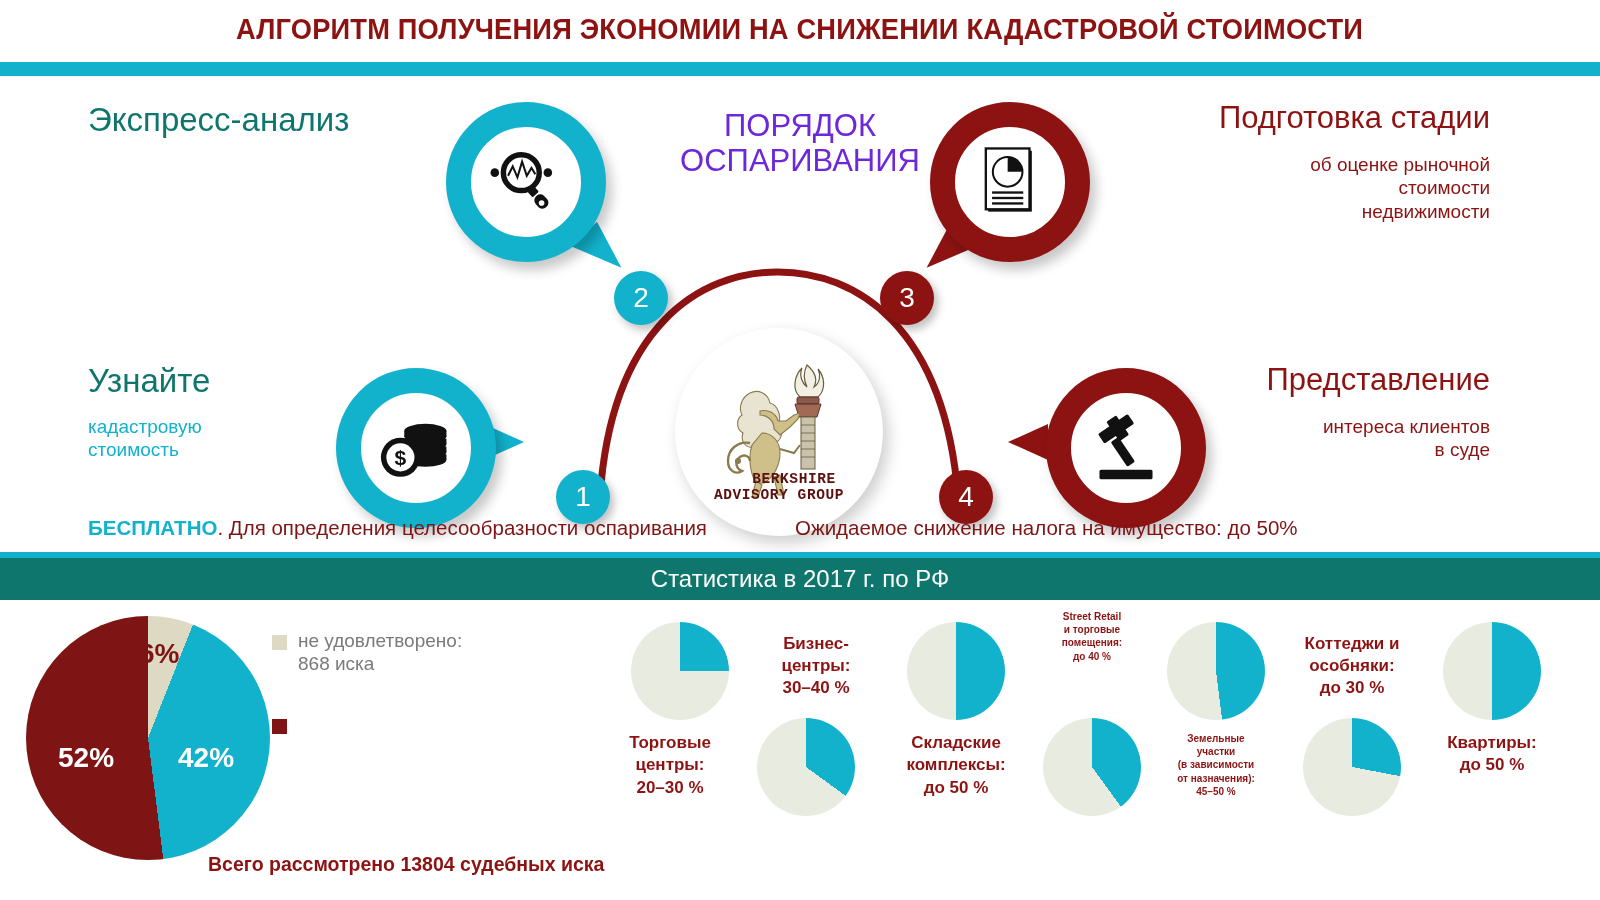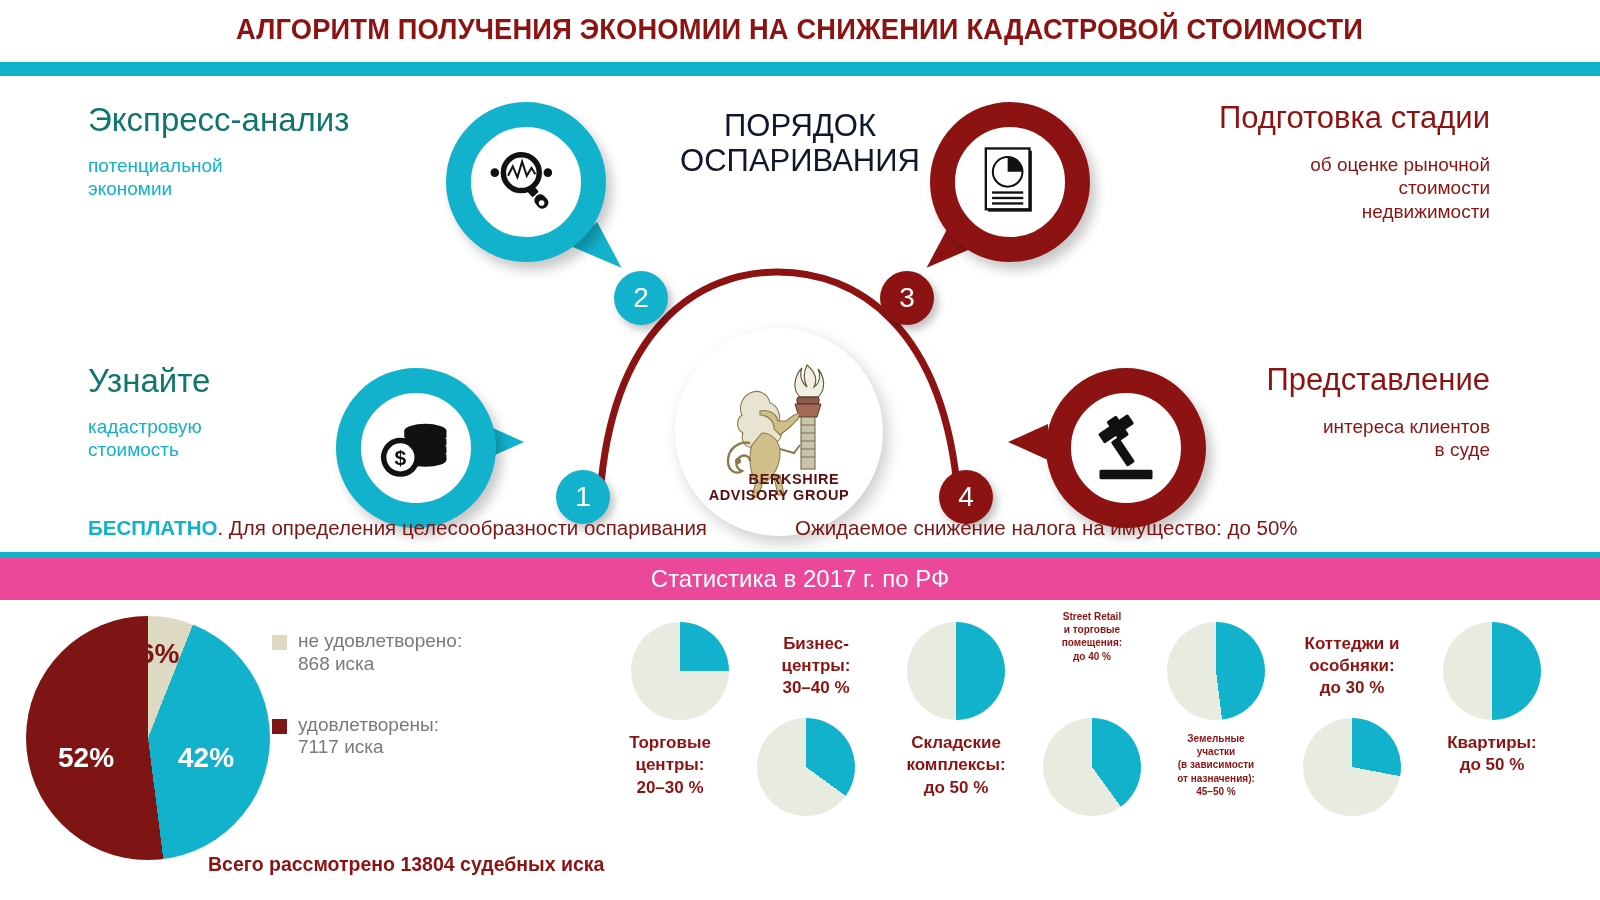--- a/index.html
+++ b/index.html
@@ -28,21 +28,21 @@
   #rule-top { top: 62px; }
 
   
   .stage {
     position: absolute; left: 0; top: 76px; width: 1600px; height: 476px;
   }
 
   
   .center-heading {
     position: absolute; left: 560px; top: 32px; width: 480px;
-    text-align: center; color: #0f172a;
+    text-align: center; color: #6d28d9;
     font-size: 31px; line-height: 1.14; font-weight: normal;
   }
 
   
   .arc { position: absolute; left: 0; top: 0; width: 1600px; height: 476px; }
 
   
   .side-block { position: absolute; }
   .side-block h2 { font-weight: normal; line-height: 1.05; }
   .side-block p  { line-height: 1.25; }
@@ -131,39 +131,39 @@
   .logo-disc {
     position: absolute; left: 675px; top: 252px;
     width: 208px; height: 208px; border-radius: 50%;
     background: #ffffff; box-shadow: 5px 7px 16px rgba(0,0,0,0.2);
     display: flex; align-items: center; justify-content: center;
   }
   .logo-inner { position: relative; width: 170px; height: 150px; }
   .logo-text {
     position: absolute; left: 0; bottom: 4px; width: 170px;
     text-align: center; color: #5b0f0f;
-    font-family: Liberation Sans, sans-serif; font-weight: bold;
+    font-family: Liberation Mono, monospace; font-weight: bold;
     line-height: 1.12;
   }
   .logo-text .l1 { font-size: 14.5px; letter-spacing: 0.6px; padding-left: 30px; }
   .logo-text .l2 { font-size: 14.5px; letter-spacing: 0.6px; }
 
   
   .note {
     position: absolute; font-size: 20.5px; color: #7e1414; white-space: nowrap;
   }
   #note-free { left: 88px; top: 440px; }
   #note-free .hl { color: #12b2cd; font-weight: bold; }
   #note-tax { left: 795px; top: 440px; }
 
   
   #rule-mid { top: 552px; height: 6px; background: #12b2cd; }
   .stats-banner {
     position: absolute; left: 0; top: 558px; width: 1600px; height: 42px;
-    background: #ec4899; display: flex; align-items: center; justify-content: center;
+    background: #0f766e; display: flex; align-items: center; justify-content: center;
   }
   .stats-banner span { color: #ffffff; font-size: 24px; }
 
   
   .bottom { position: absolute; left: 0; top: 600px; width: 1600px; height: 300px; }
 
   
   .bigpie {
     position: absolute; left: 26px; top: 16px; width: 244px; height: 244px;
     border-radius: 50%;
@@ -208,24 +208,20 @@
     <path d="M 600 420 C 612 250, 700 196, 778 196 C 856 196, 944 250, 958 420" fill="none" stroke="#8d1313" stroke-width="7" stroke-linecap="round"></path>
   </svg>
 
   <div class="center-heading">
     <div>ПОРЯДОК</div>
     <div>ОСПАРИВАНИЯ</div>
   </div>
 
   <div class="side-block sb-left teal" id="block-express">
     <h2>Экспресс-анализ</h2>
-    <p>
-      <span>потенциальной</span><br>
-      <span>экономии</span>
-    </p>
   </div>
 
   <div class="side-block sb-left teal" id="block-learn">
     <h2>Узнайте</h2>
     <p>
       <span>кадастровую</span><br>
       <span>стоимость</span>
     </p>
   </div>
 
@@ -392,24 +388,20 @@
   <div class="legend">
     <div class="legend-item">
       <div class="legend-sw" style="background:#ddd9c3"></div>
       <div class="legend-tx">
         <span>не удовлетворено:</span><br>
         <span>868 иска</span>
       </div>
     </div>
     <div class="legend-item">
       <div class="legend-sw" style="background:#7e1414"></div>
-      <div class="legend-tx">
-        <span>удовлетворены:</span><br>
-        <span>7117 иска</span>
-      </div>
     </div>
   </div>
 
   <div id="small-pies">
       <div class="spie" style="left: 631px; top: 22px; width: 98px; height: 98px; background: conic-gradient(rgb(18, 178, 205) 0deg, rgb(18, 178, 205) 90deg, rgb(232, 235, 224) 90deg, rgb(232, 235, 224) 360deg);"></div>
       <div class="slabel" style="left: 585px; top: 132px;">
         <div>Торговые</div>
         <div>центры:</div>
         <div>20–30 %</div>
       </div>

